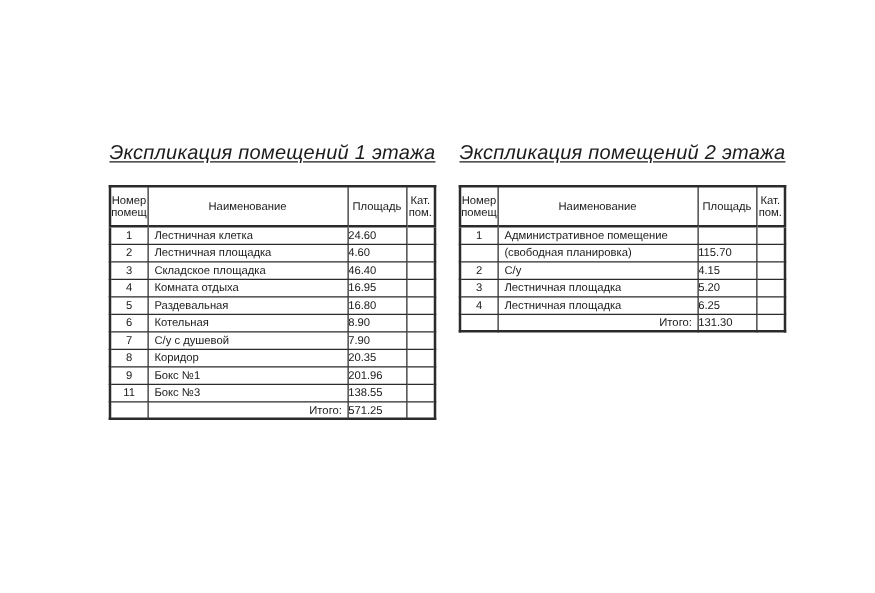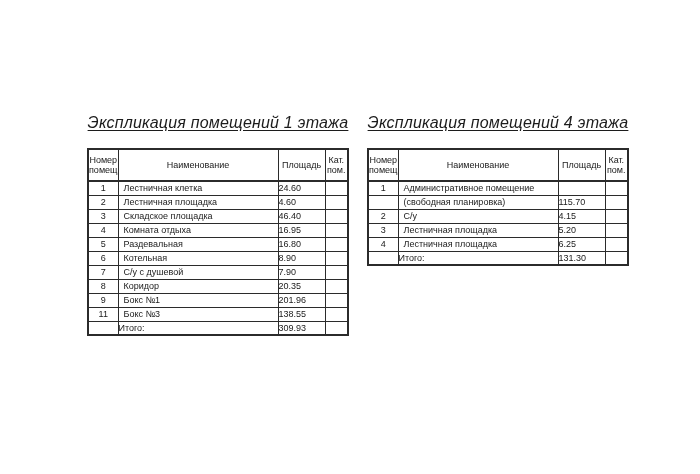--- a/index.html
+++ b/index.html
@@ -57,21 +57,21 @@
   }
   col.c-num  { width: 30px; }
   col.c-name { width: 160px; }
   col.c-area { width: 47px; }
   col.c-cat  { width: 23px; }
 
   td.c-num  { text-align: center; }
   td.c-name { text-align: left; padding-left: 5px; }
   td.c-area { text-align: left; }
   td.c-cat  { text-align: center; }
-  td.total-label { text-align: left; padding-right: 4px; }
+  td.total-label { text-align: right; padding-right: 4px; }
 </style>
 </head>
 <body>
 
 <div class="tbl-wrap left">
   <div class="tbl-title"><span>Экспликация помещений 1 этажа</span></div>
   <table class="expl">
     <colgroup>
         <col class="c-num">
         <col class="c-name">
@@ -143,29 +143,29 @@
       </tr>
       <tr>
         <td class="c-num">11</td>
         <td class="c-name">Бокс №3</td>
         <td class="c-area">138.55</td>
         <td class="c-cat"></td>
       </tr>
       <tr>
         <td class="c-num"></td>
         <td class="total-label">Итого:</td>
-        <td class="c-area">309.93</td>
+        <td class="c-area">571.25</td>
         <td class="c-cat"></td>
       </tr>
     </tbody>
   </table>
 </div>
 
 <div class="tbl-wrap right">
-  <div class="tbl-title"><span>Экспликация помещений 4 этажа</span></div>
+  <div class="tbl-title"><span>Экспликация помещений 2 этажа</span></div>
   <table class="expl">
     <colgroup>
         <col class="c-num">
         <col class="c-name">
         <col class="c-area">
         <col class="c-cat">
       </colgroup>
     <thead>
       <tr>
         <th><span>Номер</span><br><span>помещ.</span></th>

